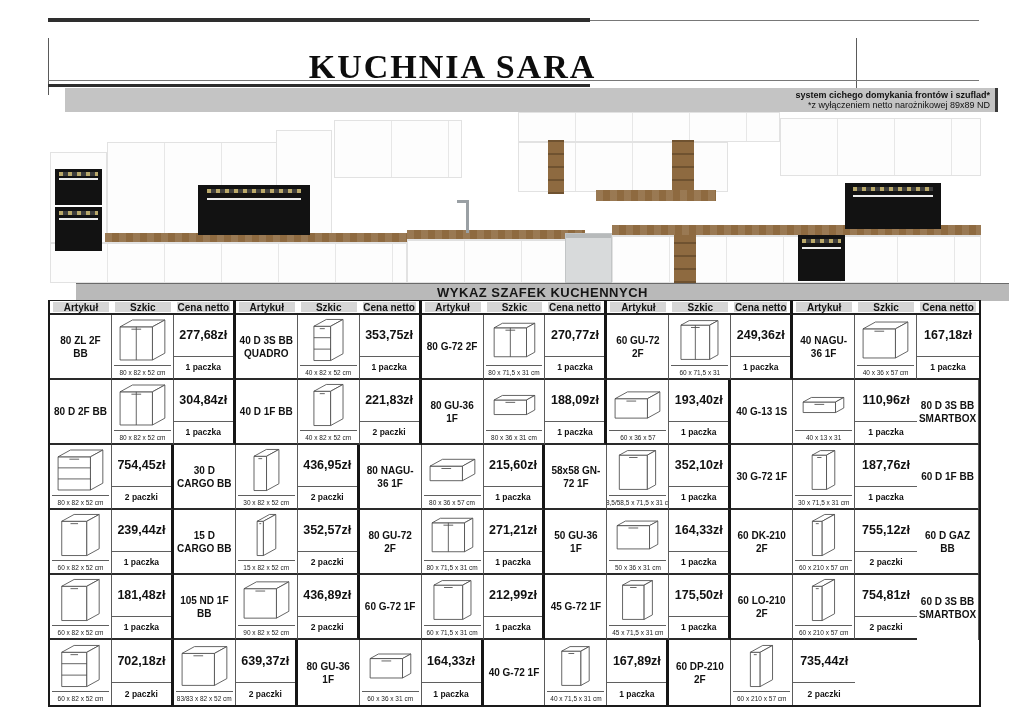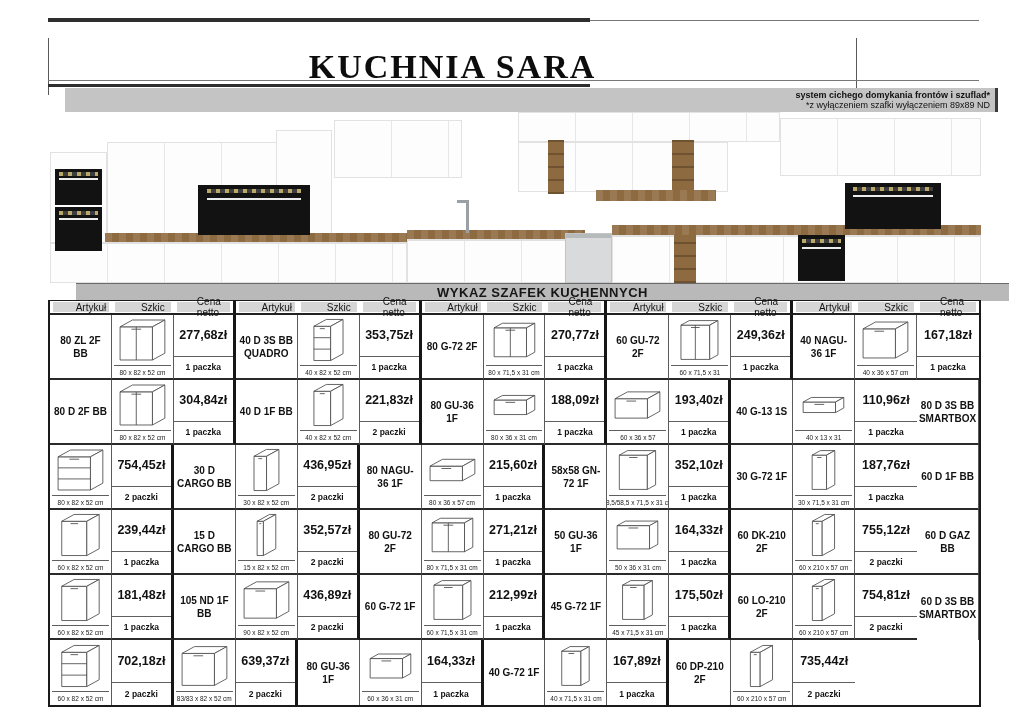--- a/index.html
+++ b/index.html
@@ -44,22 +44,22 @@
   
   .wykaz{left:48px;top:283px;width:933px;height:17px;background:var(--bar-gray,#b9b9b9);
          border-top:1px solid #6a6a6a;display:flex;align-items:center;justify-content:center;
          font-size:13px;font-weight:700;letter-spacing:.5px;color:#161616;margin-left:28px;}
 
   
   .tbl{left:48px;top:300px;width:933px;display:grid;
        grid-template-columns:repeat(15,1fr);grid-template-rows:14px repeat(6,65px);
        border:2px solid #1a1a1a;border-top-width:1px;box-sizing:border-box;background:#fff;}
   .hc{display:flex;border-bottom:2px solid #222;}
-  .hc>span{flex:1;margin:1px 3px;background:var(--header-gray,#d6d6d6);font-size:10px;font-weight:400;
-           display:flex;align-items:center;justify-content:center;color:#141414;padding-left:20px;}
+  .hc>span{flex:1;margin:1px 3px;background:var(--header-gray,#d6d6d6);font-size:10px;font-weight:700;
+           display:flex;align-items:center;justify-content:center;color:#141414;}
   .cell{border-right:1px solid #5b5b5b;border-bottom:2px solid #2a2a2a;box-sizing:border-box;
         display:flex;overflow:hidden;}
   .gsep{border-right:3px solid #161616;}
   .gend{border-right:none;}
   .lastrow{border-bottom:none;}
   .c-name{align-items:center;justify-content:center;text-align:center;
           font-size:10px;font-weight:700;padding:2px 3px;line-height:1.3;}
   .c-sk{flex-direction:column;}
   .c-sk .draw{flex:1;display:flex;align-items:center;justify-content:center;}
   .c-sk .dims{height:13px;border-top:1px solid #5f5f5f;margin:0 2px;display:flex;align-items:center;
@@ -80,21 +80,21 @@
 
   <div class="abs line-thin"></div>
   <div class="abs line-thick"></div>
   <div class="abs title-box">
     <h1>KUCHNIA SARA</h1>
   </div>
   <div class="abs line-under"></div>
   <div class="abs line-under-thick"></div>
   <div class="abs info-bar">
     <div class="l1">system cichego domykania frontów i szuflad*</div>
-    <div class="l2">*z wyłączeniem szafki wyłączeniem 89x89 ND</div>
+    <div class="l2">*z wyłączeniem netto narożnikowej 89x89 ND</div>
   </div>
 
   <div class="abs kitchen">
     <div class="u" style="left:2px;top:40px;width:57px;height:130px"></div>
     <div class="u seams" style="left:59px;top:30px;width:170px;height:93px"></div>
     <div class="u" style="left:228px;top:18px;width:56px;height:105px"></div>
     <div class="u seams" style="left:286px;top:8px;width:128px;height:58px"></div>
     <div class="u seams" style="left:470px;top:0px;width:262px;height:30px"></div>
     <div class="u seams" style="left:470px;top:30px;width:210px;height:50px"></div>
     <div class="u seams" style="left:732px;top:6px;width:201px;height:58px"></div>

